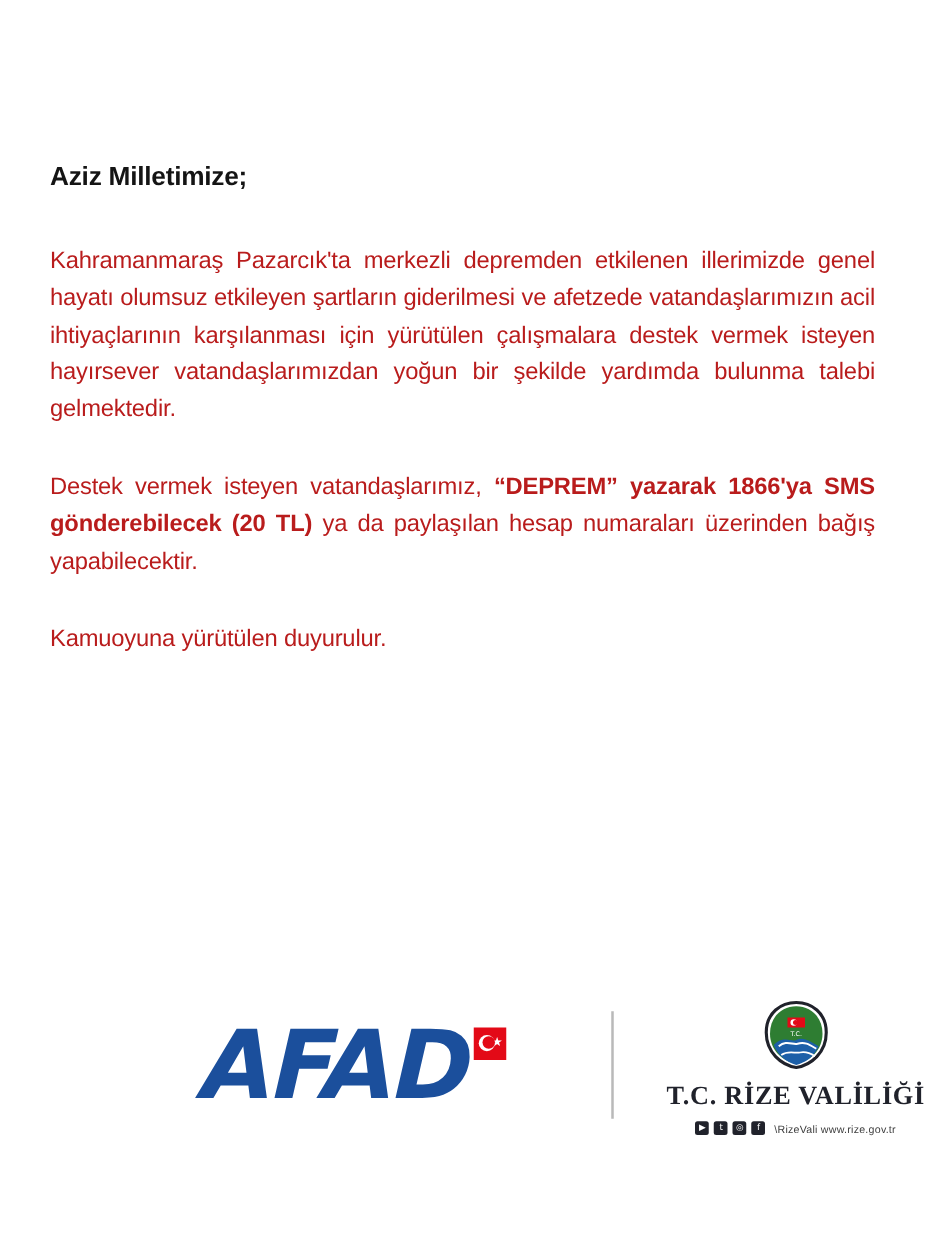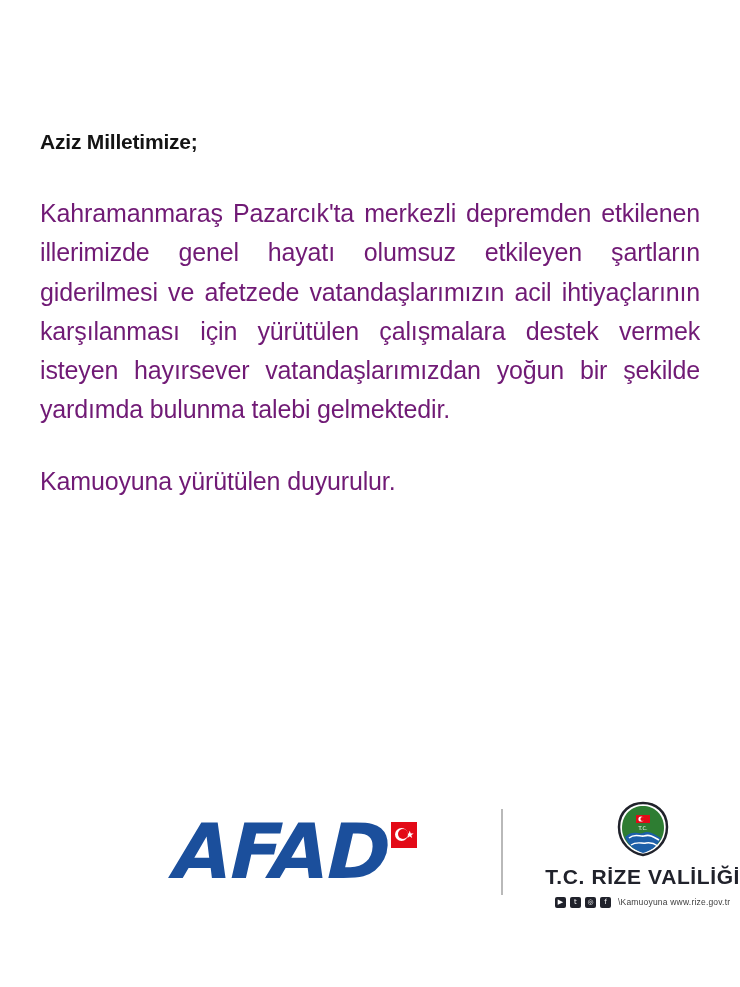--- a/index.html
+++ b/index.html
@@ -31,25 +31,25 @@
 
   .salutation {
     font-size: 21px;
     font-weight: bold;
     letter-spacing: -0.2px;
     margin: 0 0 40px 0;
     color: #141414;
   }
 
   .para {
-    font-size: 25px;
+    font-size: 19px;
     line-height: 1.57;
     text-align: justify;
     margin: 16px 0 32px 0;
-    color: #701a75;
+    color: #b91c1c;
     letter-spacing: -0.15px;
     -webkit-hyphens: auto;
     hyphens: auto;
   }
 
   .para.last {
     text-align: left;
     margin-bottom: 0;
   }
 
@@ -141,21 +141,21 @@
     gap: 6px;
   }
 
   .crest {
     width: 68px;
     height: 62px;
     position: relative;
   }
 
   .crest-title {
-    font-family: Liberation Sans, sans-serif;
+    font-family: Liberation Serif, serif;
     font-weight: bold;
     font-size: 21px;
     letter-spacing: 0.6px;
     color: #20222b;
   }
 
   .social-row {
     display: flex;
     align-items: center;
     gap: 4px;
@@ -186,20 +186,21 @@
 <body>
 
 <div class="page">
 
   <div class="content">
 
     <h1 class="salutation">Aziz Milletimize;</h1>
 
     <p class="para">Kahramanmaraş Pazarcık'ta merkezli depremden etkilenen illerimizde genel hayatı olumsuz etkileyen şartların giderilmesi ve afetzede vatandaşlarımızın acil ihtiyaçlarının karşılanması için yürütülen çalışmalara destek vermek isteyen hayırsever vatandaşlarımızdan yoğun bir şekilde yardımda bulunma talebi gelmektedir.</p>
 
+    <p class="para"><span>Destek vermek isteyen vatandaşlarımız, </span><b>“DEPREM” yazarak 1866'ya SMS gönderebilecek (20 TL)</b><span> ya da paylaşılan hesap numaraları üzerinden bağış yapabilecektir.</span></p>
 
     <p class="para last">Kamuoyuna yürütülen duyurulur.</p>
   </div>
 
   <div class="spacer-block"></div>
 
   <div class="footer">
 
     <div class="afad-logo">
       <span class="afad-text">AFAD</span>
@@ -223,18 +224,18 @@
           <circle cx="33.4" cy="22" r="2" fill="#e30a17"></circle>
           <text x="34" y="33" font-size="5" font-family="DejaVu Sans, sans-serif" fill="#ffffff" text-anchor="middle">T.C.</text>
         </svg>
       </div>
       <div class="crest-title">T.C. RİZE VALİLİĞİ</div>
       <div class="social-row">
         <span class="social-ico">▶</span>
         <span class="social-ico">t</span>
         <span class="social-ico">◎</span>
         <span class="social-ico">f</span>
-        <span class="social-text">\Kamuoyuna www.rize.gov.tr</span>
+        <span class="social-text">\RizeVali www.rize.gov.tr</span>
       </div>
     </div>
 
   </div>
 </div>
 
 </body></html>

